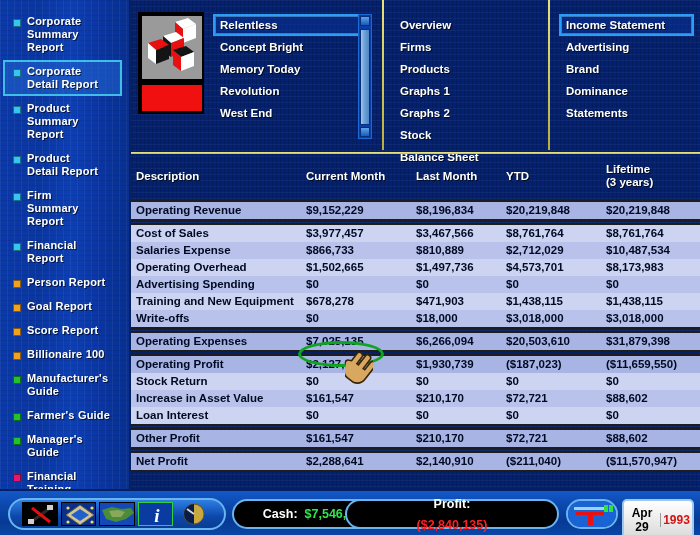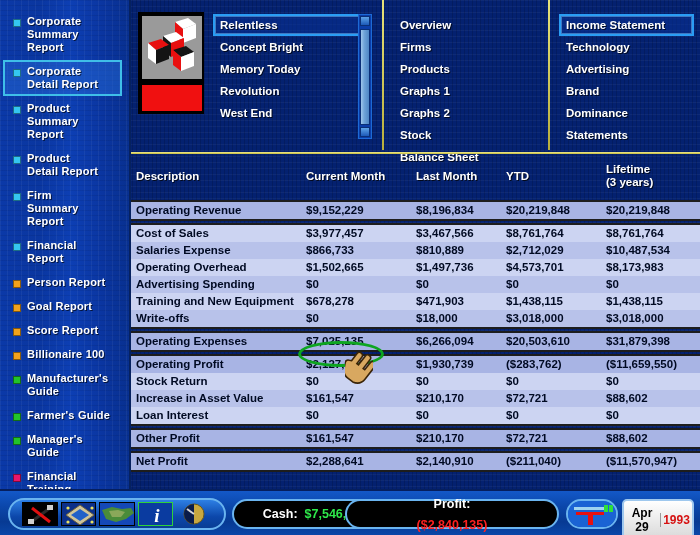--- a/index.html
+++ b/index.html
@@ -418,21 +418,20 @@
         <div class="mi">Graphs 1</div>
         <div class="mi">Graphs 2</div>
         <div class="mi">Stock</div>
         <div class="mi">Balance Sheet</div>
       </div>
 
     <div class="vdiv" style="left:417px"></div>
 
     <div class="menu-panel" id="menu-sub">
         <div class="mi selected">Income Statement</div>
-        <div class="mi">Technology</div>
         <div class="mi">Advertising</div>
         <div class="mi">Brand</div>
         <div class="mi">Dominance</div>
         <div class="mi">Statements</div>
       </div>
   </div>
 
   <div class="table-wrap">
     <div class="hrule" style="top:2px"></div>
 
@@ -506,21 +505,21 @@
             <span class="cell c-lm">$6,266,094</span>
             <span class="cell c-ytd">$20,503,610</span>
             <span class="cell c-lt">$31,879,398</span>
           </div>
         </div>
         <div class="grp">
           <div class="row shade-a">
             <span class="cell c-desc">Operating Profit</span>
             <span class="cell c-cm">$2,127,094</span>
             <span class="cell c-lm">$1,930,739</span>
-            <span class="cell c-ytd">($283,762)</span>
+            <span class="cell c-ytd">($187,023)</span>
             <span class="cell c-lt">($11,659,550)</span>
           </div>
           <div class="row shade-b">
             <span class="cell c-desc">Stock Return</span>
             <span class="cell c-cm">$0</span>
             <span class="cell c-lm">$0</span>
             <span class="cell c-ytd">$0</span>
             <span class="cell c-lt">$0</span>
           </div>
           <div class="row shade-c">

